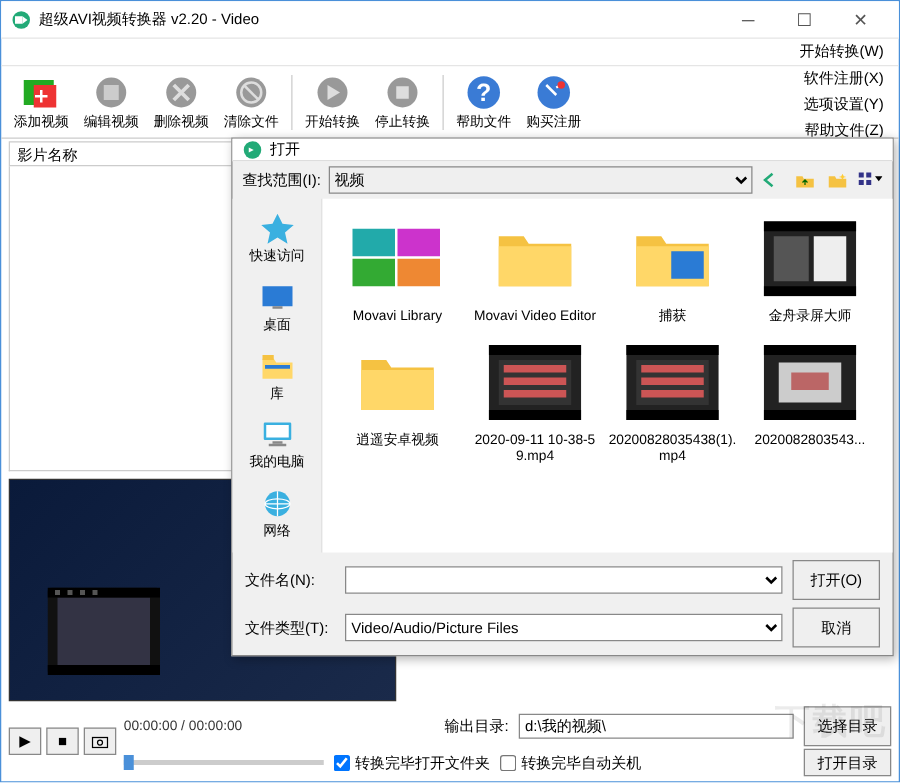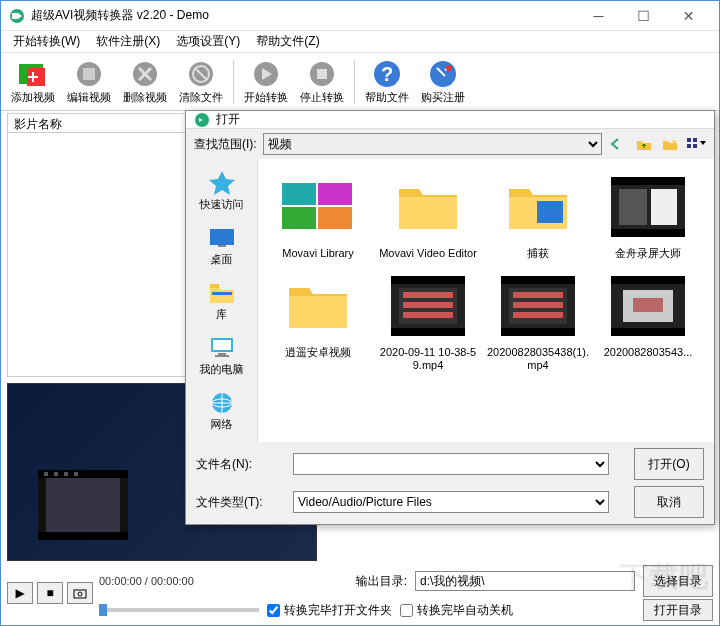--- a/index.html
+++ b/index.html
@@ -6,21 +6,21 @@
 body { width: 720px; height: 626px; overflow: hidden; background: #fff; position: relative; }
 
 
 .main-window { width: 720px; height: 626px; border: 1px solid #4a90d9; background: #fff; display: flex; flex-direction: column; }
 .titlebar { height: 30px; background: #fff; display: flex; align-items: center; padding: 0 8px; border-bottom: 1px solid #e5e5e5; }
 .titlebar .app-icon { width: 16px; height: 16px; margin-right: 6px; }
 .titlebar .title { flex: 1; font-size: 12px; color: #000; }
 .titlebar .win-btns { display: flex; gap: 0; }
 .titlebar .win-btn { width: 45px; height: 28px; display: flex; align-items: center; justify-content: center; font-size: 14px; color: #555; cursor: pointer; }
 
-.menubar { height: 22px; display: flex; align-items: center; padding: 0 4px; font-size: 12px; border-bottom: 1px solid #e5e5e5; }
+.menubar { height: 22px; display: flex; align-items: flex-end; padding: 0 4px; font-size: 12px; border-bottom: 1px solid #e5e5e5; flex-direction: column; }
 .menubar .menu-item { padding: 2px 8px; cursor: pointer; }
 
 .toolbar { height: 58px; display: flex; align-items: center; padding: 2px 4px; border-bottom: 1px solid #ccc; }
 .tool-btn { display: flex; flex-direction: column; align-items: center; padding: 2px 6px; font-size: 11px; cursor: pointer; }
 .tool-btn .ico { width: 32px; height: 32px; display: flex; align-items: center; justify-content: center; }
 .tool-sep { width: 1px; height: 44px; background: #ccc; margin: 0 4px; }
 
 .content { flex: 1; display: flex; flex-direction: column; padding: 2px 6px; }
 .list-header { height: 20px; background: #fff; border: 1px solid #ccc; font-size: 12px; padding: 2px 6px; }
 .list-body { flex: 1; border: 1px solid #ccc; border-top: none; }
@@ -54,41 +54,41 @@
 .place { display: flex; flex-direction: column; align-items: center; font-size: 11px; padding: 4px 2px; cursor: pointer; width: 100%; justify-content: flex-end; }
 .place .pico { width: 32px; height: 28px; display: flex; align-items: center; justify-content: center; }
 
 .file-pane { flex: 1; background: #fff; padding: 10px 6px; overflow: hidden; }
 .file-grid { display: flex; flex-wrap: wrap; gap: 6px 2px; }
 .file-item { width: 108px; display: flex; flex-direction: column; align-items: center; font-size: 11px; text-align: center; cursor: pointer; padding: 2px; }
 .file-item .thumb { width: 88px; height: 72px; display: flex; align-items: center; justify-content: center; margin-bottom: 4px; }
 .file-item .fname { max-width: 104px; line-height: 1.2; word-break: break-all; }
 
 .dlg-bottom { padding: 6px 10px; }
-.dlg-row { display: flex; align-items: center; gap: 25px; font-size: 12px; margin-bottom: 6px; }
+.dlg-row { display: flex; align-items: center; gap: 8px; font-size: 12px; margin-bottom: 6px; }
 .dlg-row .lbl { width: 72px; }
 .dlg-row select, .dlg-row .combo { flex: 1; height: 22px; font-size: 12px; border: 1px solid #888; background: #fff; }
 .dlg-row button { width: 70px; height: 32px; font-size: 12px; border: 1px solid #888; background: #efefef; cursor: pointer; }
 
 
 .folder-y { fill: #ffd768; }
 .folder-y2 { fill: #f5c242; }
 </style>
 </head>
 <body>
 
 <div class="main-window">
 
   <div class="titlebar">
     <svg class="app-icon" viewBox="0 0 16 16">
         <circle cx="8" cy="8" r="7" fill="#2a7"></circle>
         <rect x="3" y="5" width="6" height="6" fill="#fff"></rect>
         <path d="M9 5 l4 3 l-4 3 z" fill="#fff"></path>
       </svg>
-    <div class="title">超级AVI视频转换器 v2.20 - Demo</div>
+    <div class="title">超级AVI视频转换器 v2.20 - Video</div>
     <div class="win-btns">
       <div class="win-btn">─</div>
       <div class="win-btn">☐</div>
       <div class="win-btn close">✕</div>
     </div>
   </div>
 
   <div class="menubar">
     <div class="menu-item">开始转换(W)</div>
     <div class="menu-item">软件注册(X)</div>

